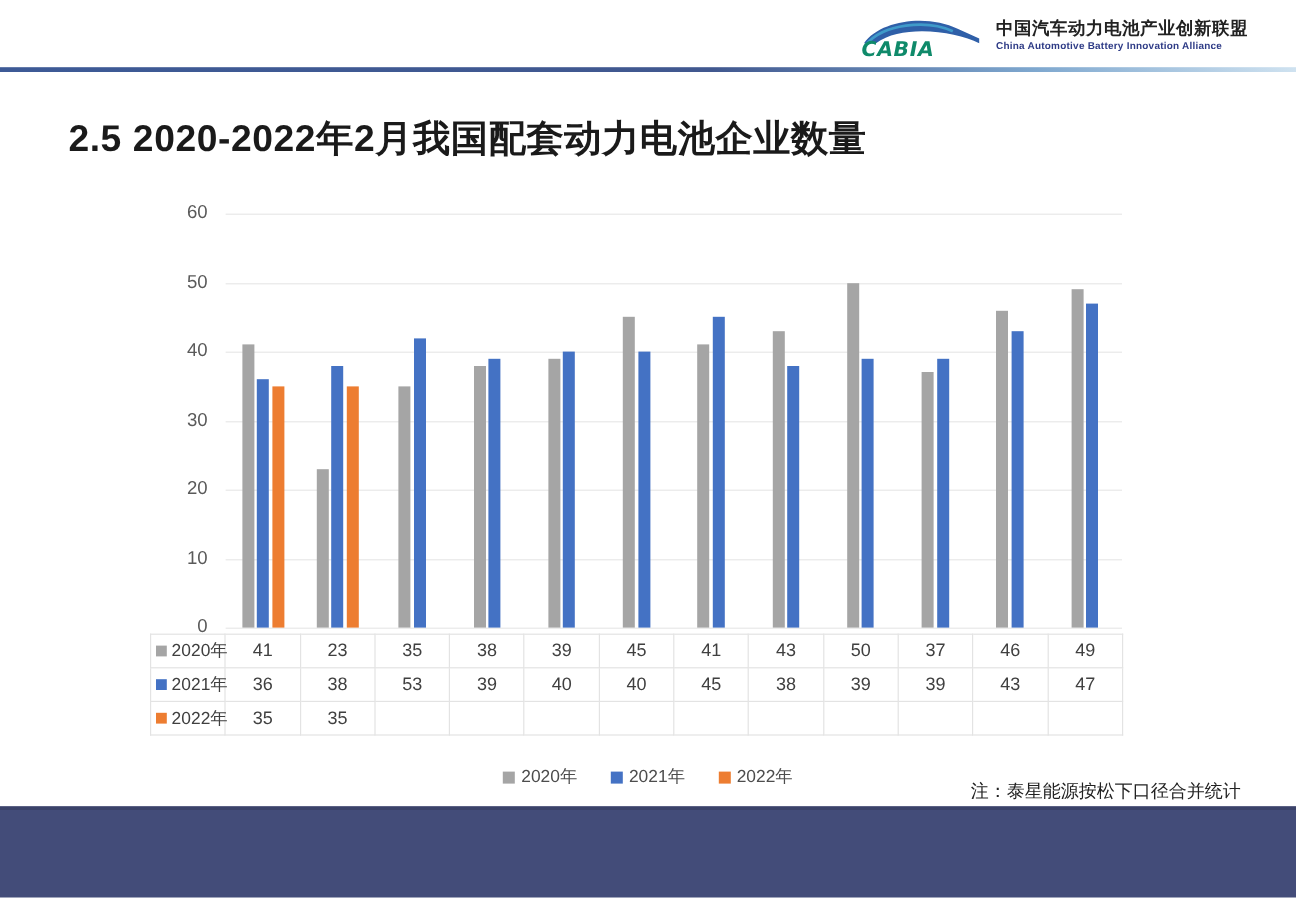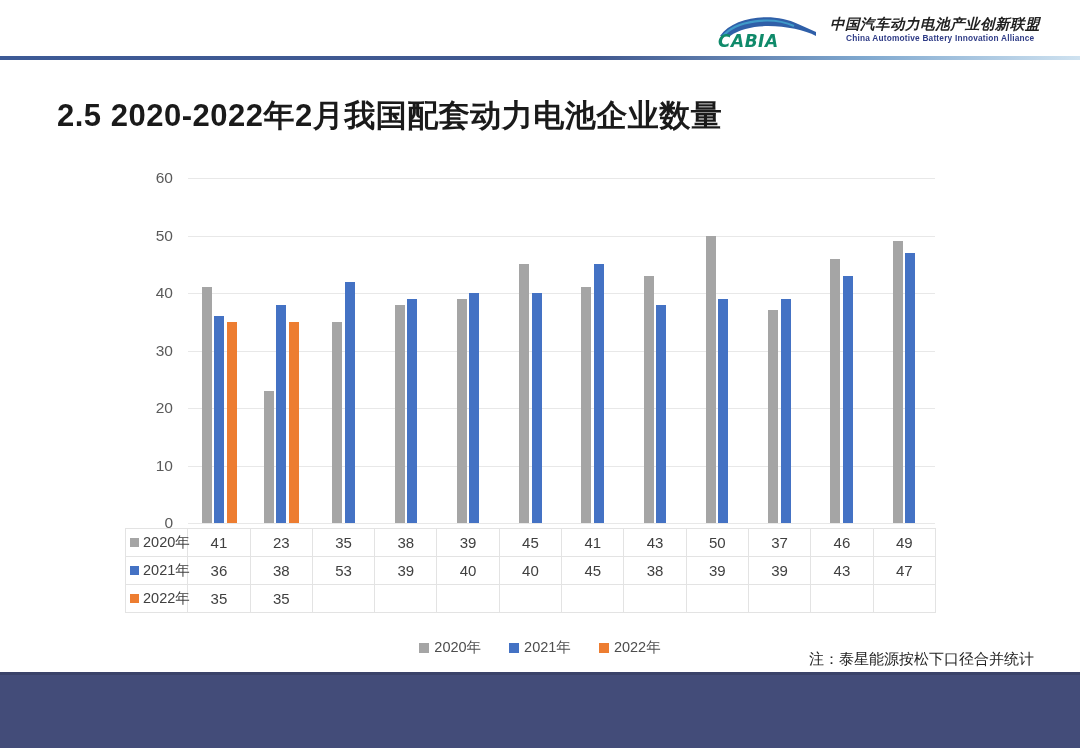--- a/index.html
+++ b/index.html
@@ -42,30 +42,28 @@
     flex-direction: column;
     justify-content: center;
     line-height: 1.05;
   }
   .logo-cn {
     font-size: 14.5px;
     font-weight: bold;
     color: #222222;
     letter-spacing: 0.5px;
     white-space: nowrap;
-    font-style: italic;
   }
   .logo-en {
     font-size: 8.3px;
     font-weight: bold;
     color: #2e3b86;
     letter-spacing: 0.2px;
     white-space: nowrap;
     margin-top: 2px;
-    margin-left: 16px;
   }
   .header-rule {
     position: absolute;
     left: 0;
     top: 56px;
     width: 1080px;
     height: 4px;
     background: linear-gradient(to right, #3d5a96 0%, #41588f 55%, #7fa8cf 80%, #cfe2f0 100%);
   }
 

